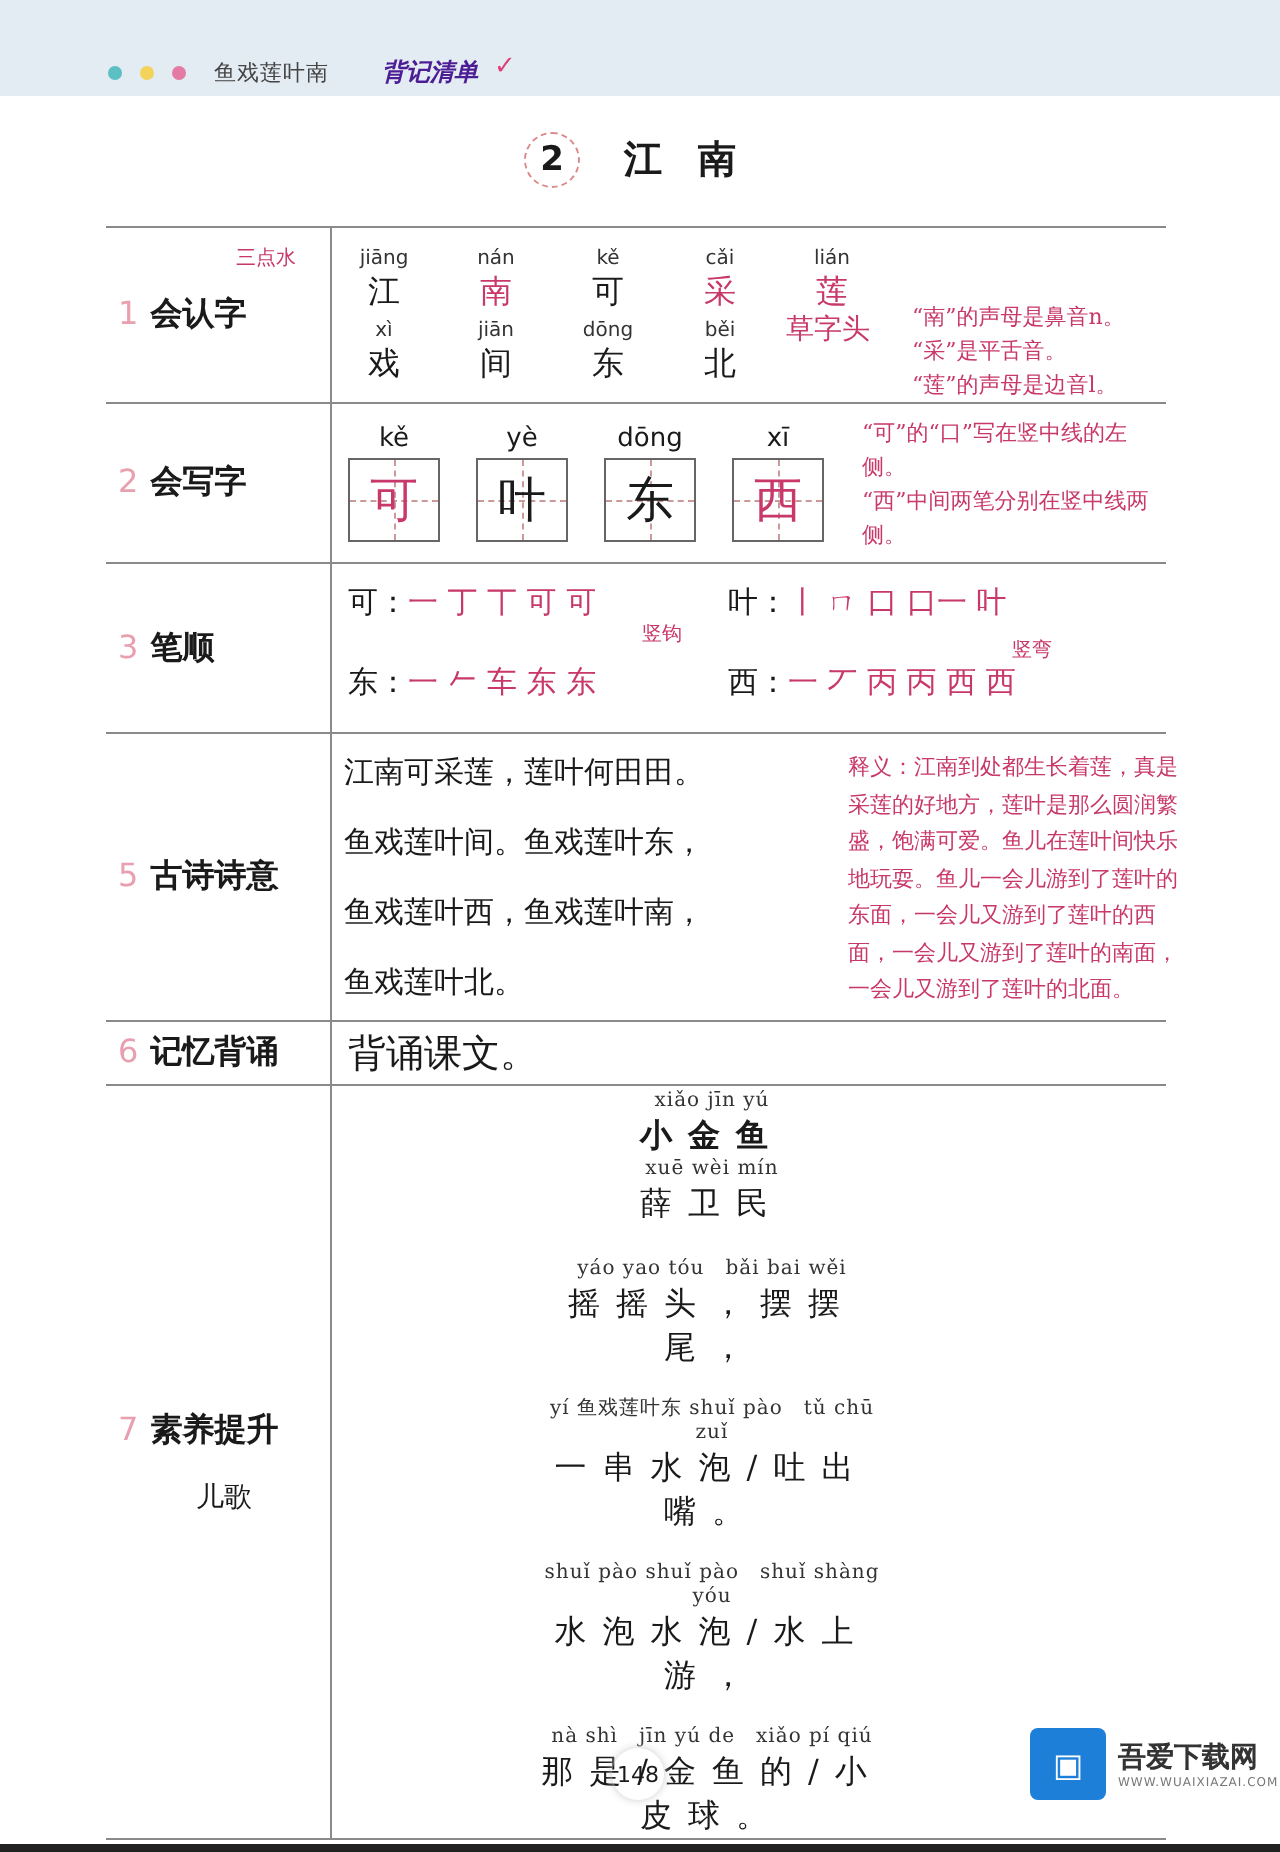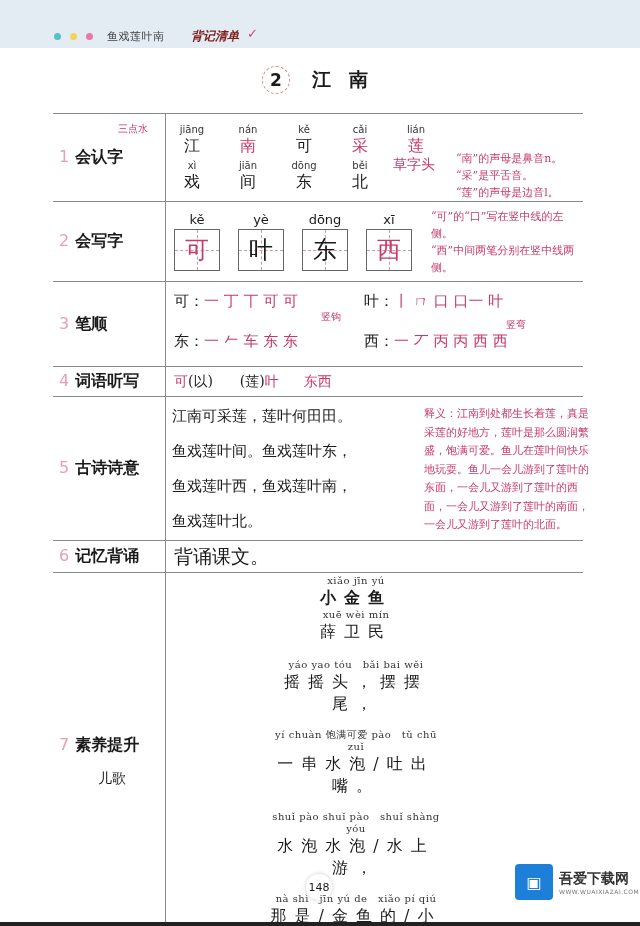--- a/index.html
+++ b/index.html
@@ -2,21 +2,21 @@
 <html><head>
 <meta charset="utf-8">
 <style>
   html, body { margin:0; padding:0; }
   body { width:640px; height:926px; background:#ffffff; position:relative; overflow:hidden;
          font-family: "DejaVu Sans", sans-serif; color:#1a1a1a; }
   .topbar { position:absolute; left:0; top:0; width:640px; height:48px; background:#e3ebf3; }
   .topbar .dots { position:absolute; left:54px; top:33px; display:flex; gap:9px; }
   .topbar .dot { width:7px; height:7px; border-radius:50%; }
   .topbar .brand { position:absolute; left:107px; top:29px; font-size:11px; color:#444; letter-spacing:0.5px; }
-  .topbar .tag { position:absolute; left:191px; top:28px; font-size:12px; font-style:italic; font-weight:bold; color:#7f1d1d; }
+  .topbar .tag { position:absolute; left:191px; top:28px; font-size:12px; font-style:italic; font-weight:bold; color:#4c1d95; }
   .topbar .check { position:absolute; left:247px; top:26px; font-size:13px; color:#e0407a; }
 
   .lesson { position:absolute; left:262px; top:66px; display:flex; align-items:center; }
   .lesson .num { width:26px; height:26px; border:1.5px dashed #d88; border-radius:50%; display:flex;
                  align-items:center; justify-content:center; font-weight:bold; font-size:17px; }
   .lesson .title { margin-left:22px; font-size:19px; font-weight:bold; letter-spacing:18px; font-family:"DejaVu Sans", sans-serif; }
 
   table.main { position:absolute; left:53px; top:113px; width:530px; border-collapse:collapse; }
   table.main td { border-top:1.5px solid #8a8a8a; border-bottom:1.5px solid #8a8a8a; vertical-align:middle; padding:0; }
   table.main td.label { width:106px; border-right:1.5px solid #8a8a8a; font-size:16px; font-weight:bold; padding-left:6px; }
@@ -123,32 +123,20 @@
     <td style="position:relative;">
       <div class="stroke-line" style="position:absolute;left:8px;top:10px;"><span>可：</span><span class="pink">一 丁 丅 可 可</span></div>
       <span class="pink" style="position:absolute;left:155px;top:28px;font-size:10px;">竖钩</span>
       <div class="stroke-line" style="position:absolute;left:198px;top:10px;"><span>叶：</span><span class="pink">丨 ㄇ 口 口一 叶</span></div>
       <div class="stroke-line" style="position:absolute;left:8px;top:50px;"><span>东：</span><span class="pink">一 𠂉 车 东 东</span></div>
       <span class="pink" style="position:absolute;left:340px;top:36px;font-size:10px;">竖弯</span>
       <div class="stroke-line" style="position:absolute;left:198px;top:50px;"><span>西：</span><span class="pink">一 丆 丙 丙 西 西</span></div>
     </td>
   </tr>
 
-  <tr class="row4">
-    <td class="label">
-      <span class="lnum">4</span><span>词语听写</span>
-    </td>
-    <td style="padding-left:8px;font-family:'DejaVu Serif',serif;font-size:14px;">
-      <span class="pink">可</span><span>(以)</span>
-      <span style="display:inline-block;width:18px;"></span>
-      <span>(莲)</span><span class="pink">叶</span>
-      <span style="display:inline-block;width:16px;"></span>
-      <span class="pink">东西</span>
-    </td>
-  </tr>
 
   <tr class="row5">
     <td class="label">
       <span class="lnum">5</span><span>古诗诗意</span>
     </td>
     <td style="position:relative;">
       <div class="poem">
         <div>江南可采莲，莲叶何田田。</div>
         <div>鱼戏莲叶间。鱼戏莲叶东，</div>
         <div>鱼戏莲叶西，鱼戏莲叶南，</div>
@@ -171,21 +159,21 @@
       <div style="font-weight:normal;font-size:14px;text-align:center;margin-top:14px;font-family:'DejaVu Serif',serif;">儿歌</div>
     </td>
     <td style="padding-left:100px;vertical-align:top;">
       <div class="kid" style="width:180px;">
         <div class="pyl" style="margin-top:2px;">xiǎo jīn yú</div>
         <div class="hzl" style="font-weight:bold;font-family:'DejaVu Sans',sans-serif;">小金鱼</div>
         <div class="pyl">xuē wèi mín</div>
         <div class="hzl">薛卫民</div>
         <div class="pyl" style="margin-top:16px;">yáo yao tóu　bǎi bai wěi</div>
         <div class="hzl">摇摇头，摆摆尾，</div>
-        <div class="pyl" style="margin-top:14px;">yí chuàn 饱满可爱 pào　tǔ chū zuǐ</div>
+        <div class="pyl" style="margin-top:14px;">yí 鱼戏莲叶东 shuǐ pào　tǔ chū zuǐ</div>
         <div class="hzl">一串水泡/吐出嘴。</div>
         <div class="pyl" style="margin-top:14px;">shuǐ pào shuǐ pào　shuǐ shàng yóu</div>
         <div class="hzl">水泡水泡/水上游，</div>
         <div class="pyl" style="margin-top:14px;">nà shì　jīn yú de　xiǎo pí qiú</div>
         <div class="hzl">那是/金鱼的/小皮球。</div>
       </div>
     </td>
   </tr>
 </tbody>
   </table>

